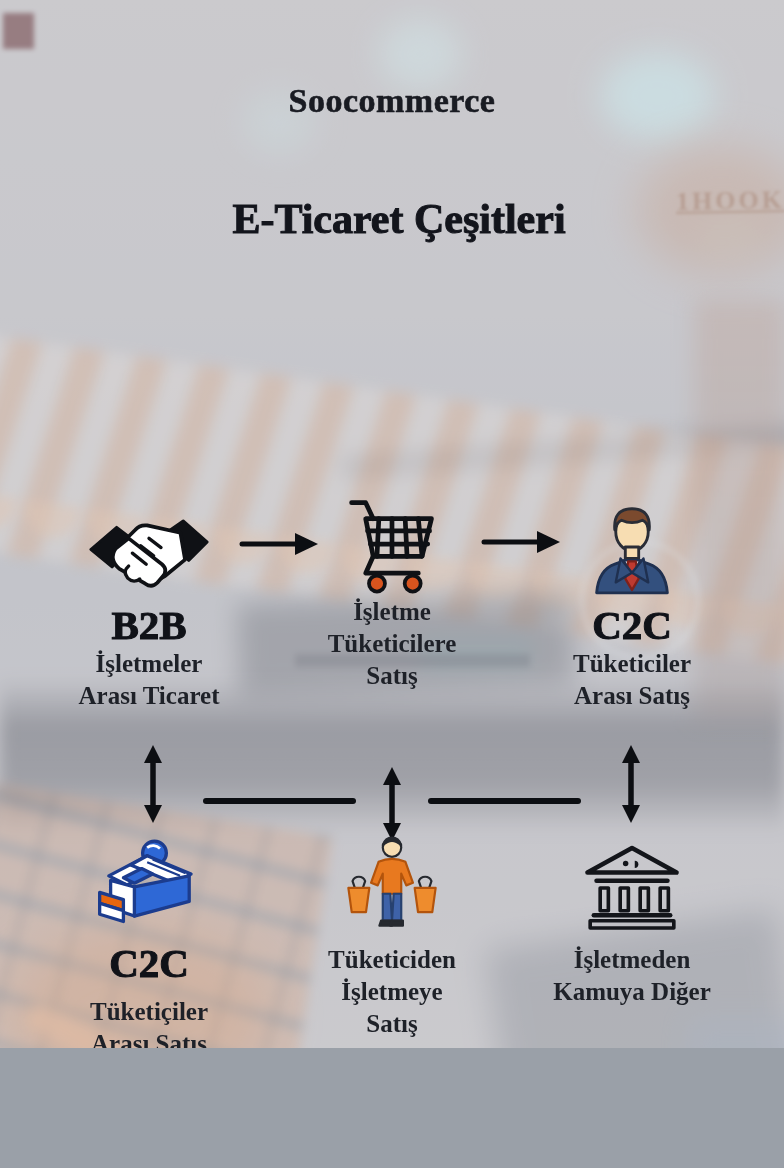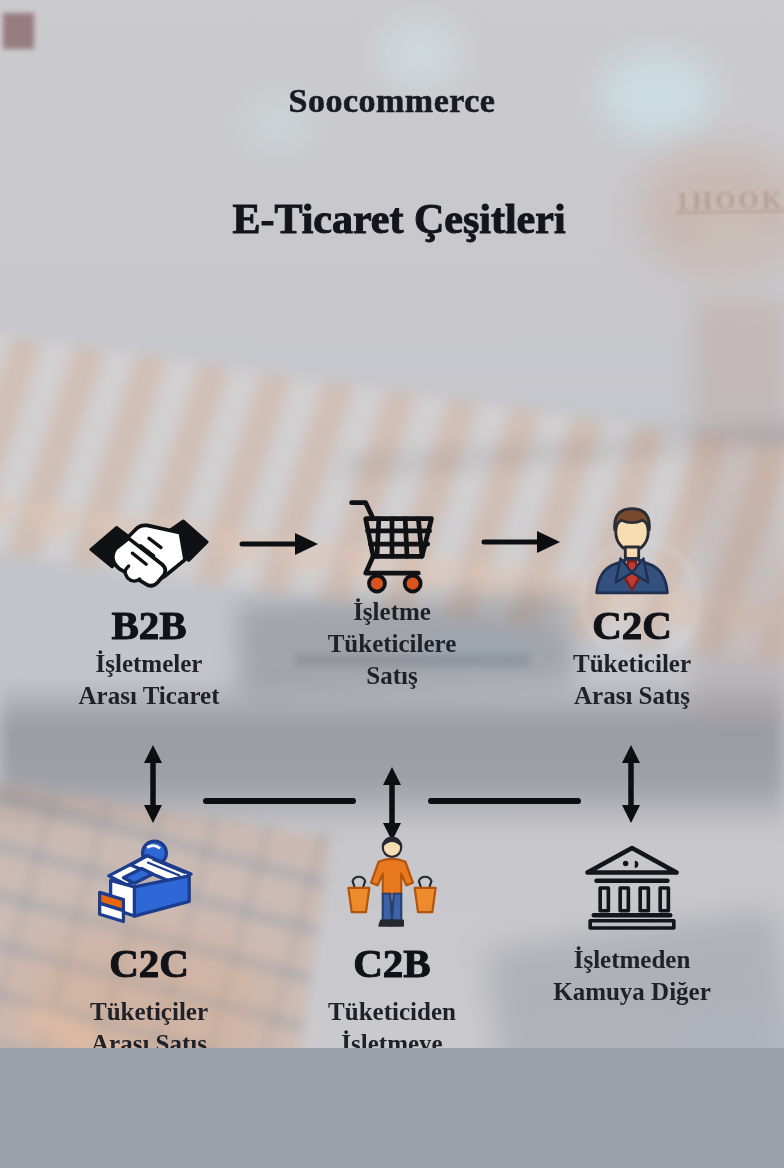--- a/index.html
+++ b/index.html
@@ -214,21 +214,20 @@
           <path d="M58,70 h9 l0,32 h-11 z" fill="#3e62a8" stroke="#27416f"></path>
           <path d="M43,102 h13 v6 h-15 z" fill="#26292f"></path>
           <path d="M56,102 h13 v6 h-15 z" fill="#26292f"></path>
           <path d="M12,64 l-3,-9 a8,8 0 0 1 15,0 l-3,9" fill="none"></path>
           <polygon points="4,63 29,63 25,92 8,92" fill="#ee8c2d" stroke="#b3540c"></polygon>
           <path d="M91,64 l-3,-9 a8,8 0 0 1 15,0 l-3,9" fill="none"></path>
           <polygon points="83,63 108,63 104,92 87,92" fill="#ee8c2d" stroke="#b3540c"></polygon>
         </g>
       </svg>
     </div>
-    <div class="code">C2B</div>
     <div class="desc">Tüketiciden
 İşletmeye
 Satış</div>
   </div>
 
   <div class="col c-right row-bottom">
     <div class="icon-box">
       <svg width="100" height="92" viewBox="0 0 110 96">
         <g fill="none" stroke="#13151a" stroke-width="5" stroke-linejoin="round" stroke-linecap="round">
           <polygon points="55,4 104,31 6,31"></polygon>

